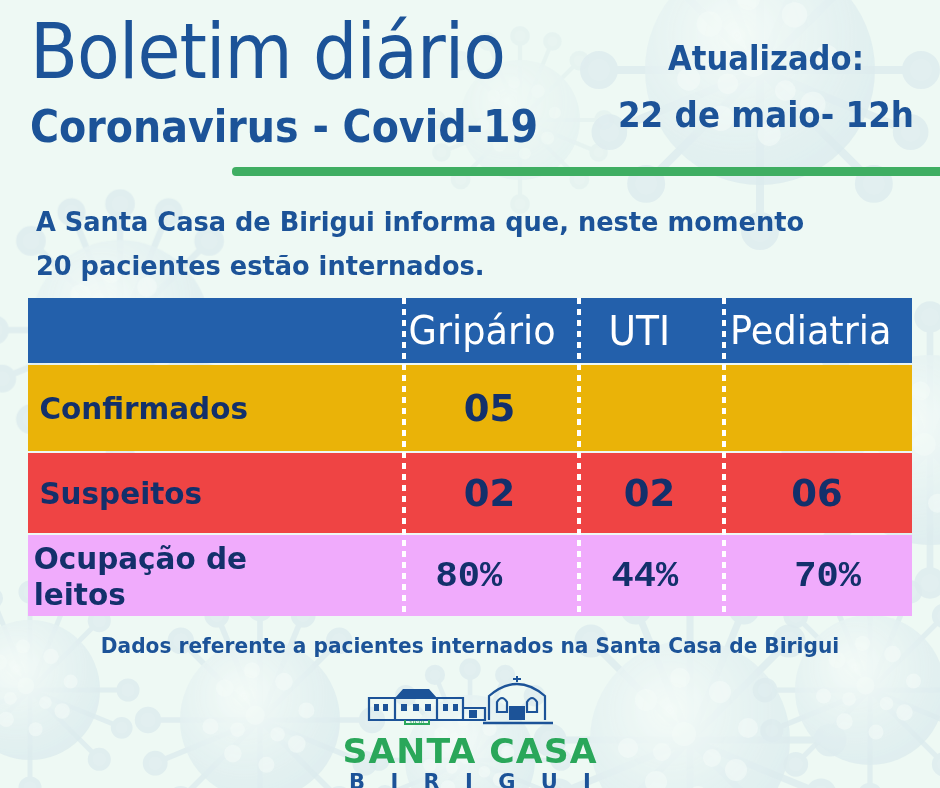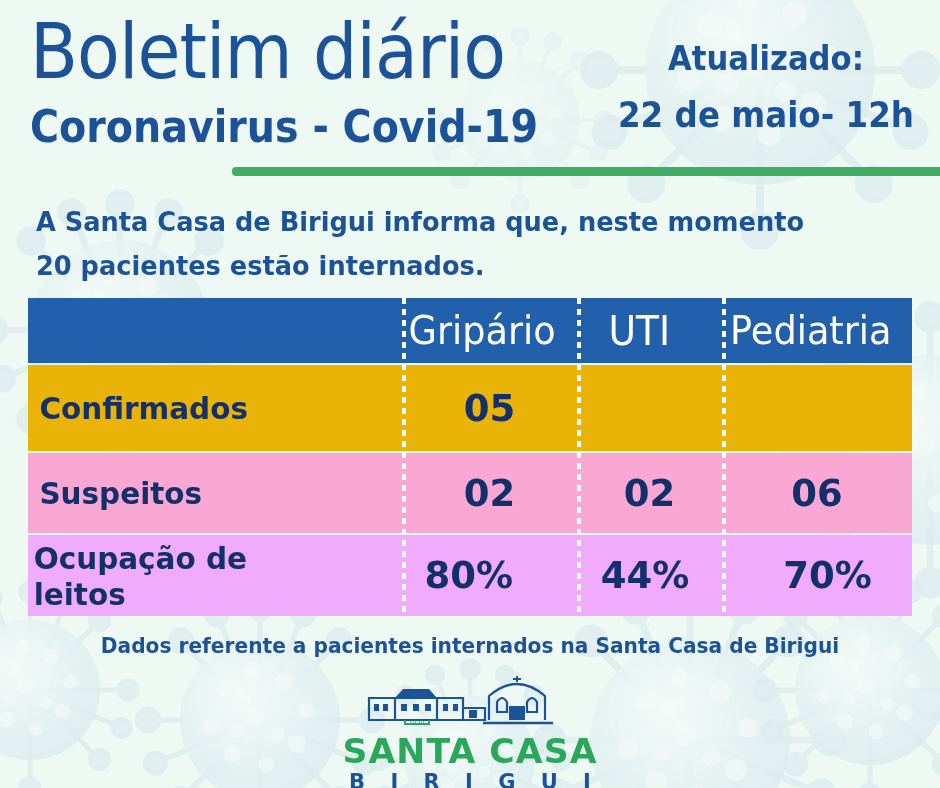--- a/index.html
+++ b/index.html
@@ -99,21 +99,21 @@
     left:28px; top:298px;
     width:884px; height:318px;
   }
   .trow{
     position:absolute; left:0; width:884px;
     display:flex;
     align-items:center;
   }
   #row-head{ top:0;   height:65px; background:#2360ab; }
   #row-1   { top:67px;  height:86px; background:#eab308; }
-  #row-2   { top:155px; height:80px; background:#f9a8d4; }
+  #row-2   { top:155px; height:80px; background:#ef4444; }
   #row-3   { top:237px; height:81px; background:#f0abfc;gap:34px; }
 
   .c-label{
     width:374px; padding-left:12px;
     font-weight:700;
     color:#13306b;
     font-family:"DejaVu Sans", sans-serif;
     transform:scaleX(0.95);
     transform-origin:left center;
   }
@@ -132,21 +132,21 @@
     font-weight:400;
     font-size:40px;
     transform:scaleX(0.94);
   }
   #row-head .c-ped{ width:205px; font-size:39px; }
   #row-head .c-gri{ font-size:39px; }
 
   #row-1 .c-label, #row-2 .c-label{ font-size:31px; }
   #row-3 .c-label{ font-size:31px; width:370px; padding-left:6px;}
   #row-1 .c-val, #row-2 .c-val{ font-size:37px; }
-  #row-3 .c-val{ font-size:37px; }
+  #row-3 .c-val{ font-size:37px;font-family:Liberation Mono, monospace; }
 
   
   .vsep{
     position:absolute;
     top:0; width:4px; height:318px;
     background-image:linear-gradient(to bottom,#ffffff 55%, rgba(255,255,255,0) 0%);
     background-size:4px 11px;
     background-repeat:repeat-y;
     z-index:4;
   }

